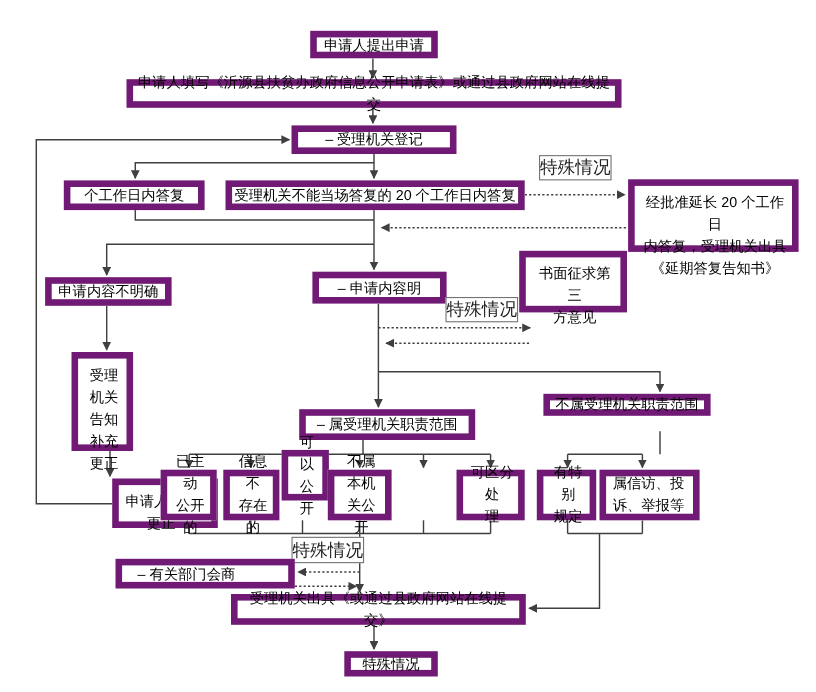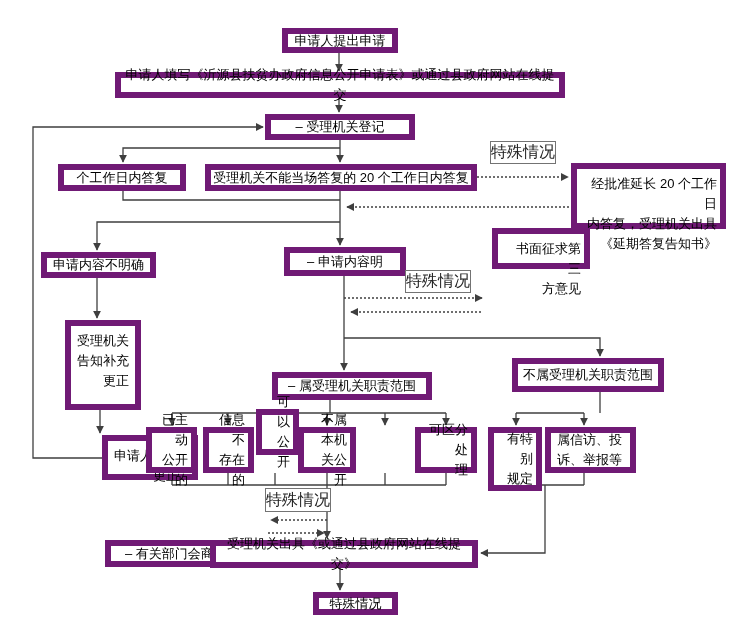--- a/index.html
+++ b/index.html
@@ -7,23 +7,23 @@
     position:relative;width:742px;height:629px;background:#ffffff;
     font-family:"Liberation Sans",sans-serif;color:#000;overflow:hidden;
   }
   #connectors{position:absolute;left:0;top:0;pointer-events:none;}
   .node{
     position:absolute;border:6px solid #701a75;background:#fff;
     display:flex;align-items:center;justify-content:center;
     text-align:center;font-size:13px;line-height:20px;
     white-space:pre-line;box-sizing:border-box;padding:0 2px;
   }
-  .node.al{justify-content:flex-start;text-align:right;padding-left:6px;padding-right:3px;}
+  .node.al{justify-content:flex-start;text-align:center;padding-left:6px;padding-right:3px;}
   .node.at{align-items:flex-start;padding-top:5px;}
-  .node.indent{padding-left:14px;margin-top:32px;}
+  .node.indent{padding-left:14px;}
   .dashed-label{
     position:absolute;border:1px solid #737373;background:#fff;
     display:flex;align-items:center;justify-content:center;
     font-size:16px;color:#222;box-sizing:border-box;
   }
 </style>
 </head>
 <body>
 
 <div class="canvas">
@@ -87,57 +87,57 @@
   <div class="node" style="left:58px;top:164px;width:128px;height:27px">个工作日内答复</div>
 
   <div class="node" style="left:205px;top:164px;width:272px;height:27px">受理机关不能当场答复的 20 个工作日内答复</div>
 
   <div class="dashed-label" style="left:490px;top:141px;width:66px;height:23px">特殊情况</div>
 
   <div class="node al at" style="left:571px;top:163px;width:155px;height:66px">经批准延长 20 个工作日
 内答复，受理机关出具
 《延期答复告知书》</div>
 
-  <div class="node al at" style="left:492px;top:228px;width:98px;height:41px">书面征求第三
+  <div class="node al at" style="left:472px;top:228px;width:98px;height:56px">书面征求第三
 方意见</div>
 
   <div class="node" style="left:41px;top:252px;width:115px;height:26px">申请内容不明确</div>
 
   <div class="node" style="left:284px;top:247px;width:122px;height:29px">–  申请内容明</div>
 
   <div class="dashed-label" style="left:405px;top:270px;width:66px;height:23px">特殊情况</div>
 
-  <div class="node al at" style="left:65px;top:320px;width:76px;height:90px">受理机关
+  <div class="node al at" style="left:65px;top:320px;width:56px;height:90px">受理机关
 告知补充
 更正</div>
 
   <div class="node al at" style="left:102px;top:435px;width:96px;height:45px">申请人补充
 更正</div>
 
   <div class="node" style="left:272px;top:372px;width:160px;height:28px">–  属受理机关职责范围</div>
 
-  <div class="node" style="left:512px;top:358px;width:152px;height:34px">不属受理机关职责范围</div>
+  <div class="node" style="left:494px;top:358px;width:152px;height:20px">不属受理机关职责范围</div>
 
   <div class="node al" style="left:203px;top:427px;width:51px;height:46px">信息不
 存在的</div>
 
   <div class="node al" style="left:146px;top:427px;width:51px;height:46px">已主动
 公开的</div>
 
   <div class="node al" style="left:256px;top:409px;width:43px;height:46px">可以
 公开</div>
 
   <div class="node al" style="left:298px;top:427px;width:58px;height:46px">不属本机
 关公开</div>
 
 
   <div class="node al" style="left:415px;top:427px;width:62px;height:46px">可区分处
 理</div>
 
-  <div class="node al" style="left:488px;top:427px;width:54px;height:64px">有特别
+  <div class="node al" style="left:488px;top:427px;width:54px;height:46px">有特别
 规定</div>
 
   <div class="node al" style="left:545px;top:427px;width:91px;height:46px">属信访、投
 诉、举报等</div>
 
   <div class="dashed-label" style="left:265px;top:488px;width:66px;height:24px">特殊情况</div>
 
   <div class="node al indent" style="left:105px;top:508px;width:163px;height:27px">–  有关部门会商</div>
 
   <div class="node" style="left:210px;top:540px;width:268px;height:28px">受理机关出具《或通过县政府网站在线提交》</div>

